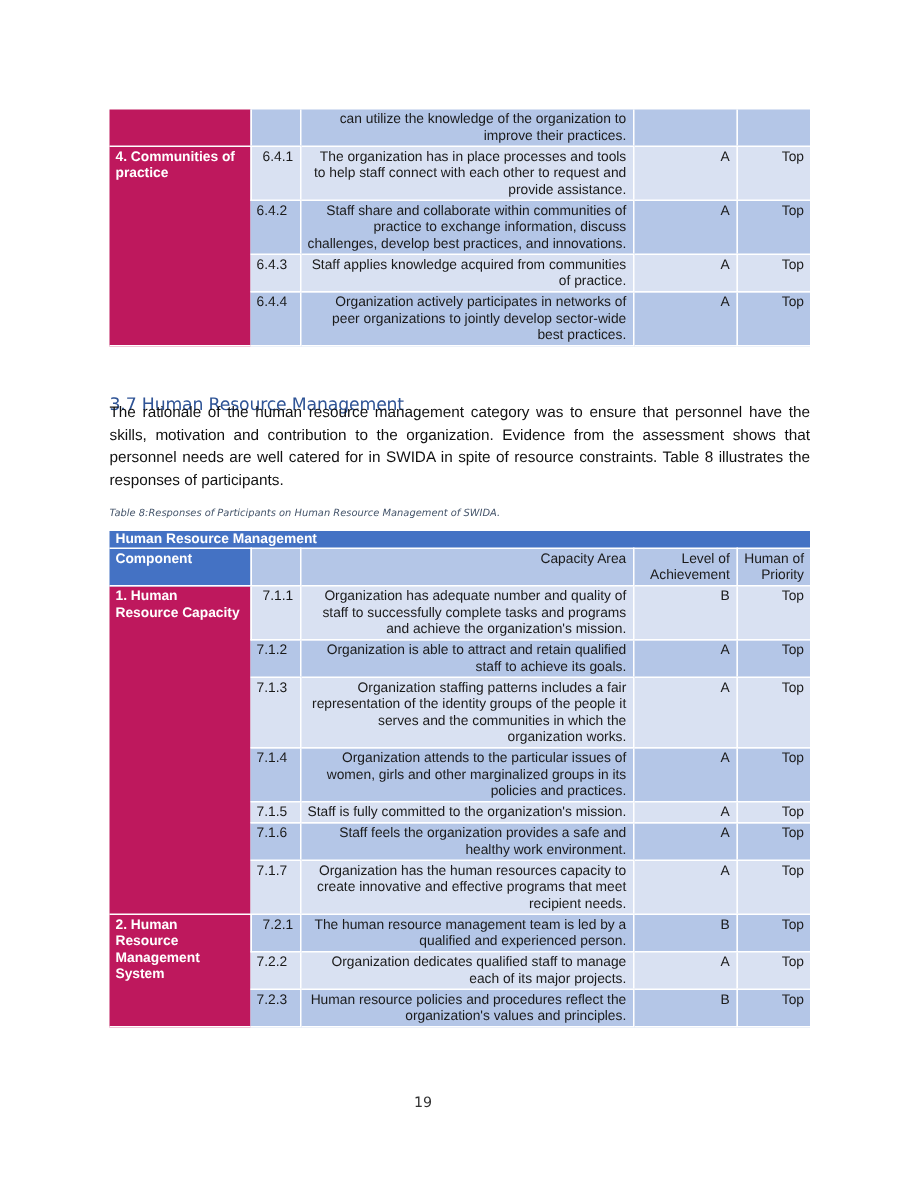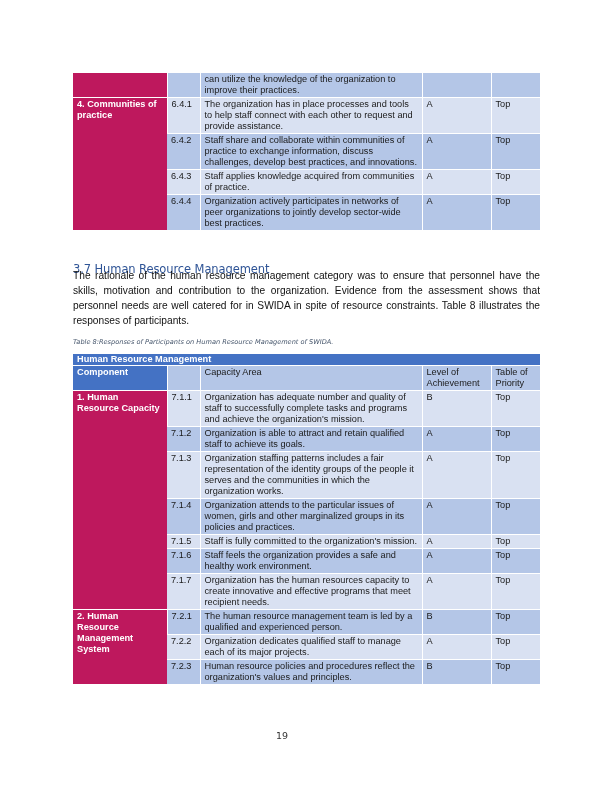--- a/index.html
+++ b/index.html
@@ -1,21 +1,21 @@
 <!DOCTYPE html>
 <html><head>
 <meta charset="utf-8">
 <style>
   html, body { margin: 0; padding: 0; background: #ffffff; }
   body { width: 612px; height: 792px; position: relative; overflow: hidden;
          font-family: "Liberation Sans", sans-serif; color: #1a1a1a; }
   .tbl { position: absolute; left: 73px; width: 467px; border-collapse: collapse;
          table-layout: fixed; font-size: 9.2px; line-height: 11px; }
   .tbl td { vertical-align: top; padding: 1px 4px 1px 4px; border-bottom: 1px solid #ffffff; }
-  .tbl td + td { border-left: 1px solid #ffffff; }
+  .tbl td + td { border-left: 1px solid #ffffff; text-align: right; }
   .comp { background: #be185d; color: #ffffff; font-weight: bold; }
   .r-dark td.c { background: #b4c6e7; }
   .r-light td.c { background: #d9e1f2; }
   .hdr-title td { background: #4472c4; color: #ffffff; font-weight: bold; padding-top: 0; padding-bottom: 0; }
   .hdr-row td.comp { background: #4472c4; }
   .hdr-row td.c { background: #b4c6e7; }
   #t1 { top: 73px; }
   #t2 { top: 354px; }
   .heading { position: absolute; left: 73px; top: 262px; font-family: "DejaVu Sans", sans-serif;
              font-size: 11.5px; color: #2f5496; letter-spacing: -0.1px; }
@@ -87,21 +87,21 @@
     </colgroup>
   <tbody>
     <tr class="hdr-title">
       <td colspan="5">Human Resource Management</td>
     </tr>
     <tr class="hdr-row">
       <td class="comp">Component</td>
       <td class="c"></td>
       <td class="c">Capacity Area</td>
       <td class="c">Level of Achievement</td>
-      <td class="c">Table of Priority</td>
+      <td class="c">Human of Priority</td>
     </tr>
 
     <tr class="r-light">
       <td class="comp" rowspan="7">1. Human Resource Capacity</td>
       <td class="c">7.1.1</td>
       <td class="c">Organization has adequate number and quality of staff to successfully complete tasks and programs and achieve the organization's mission.</td>
       <td class="c">B</td>
       <td class="c">Top</td>
     </tr>
     <tr class="r-dark">

